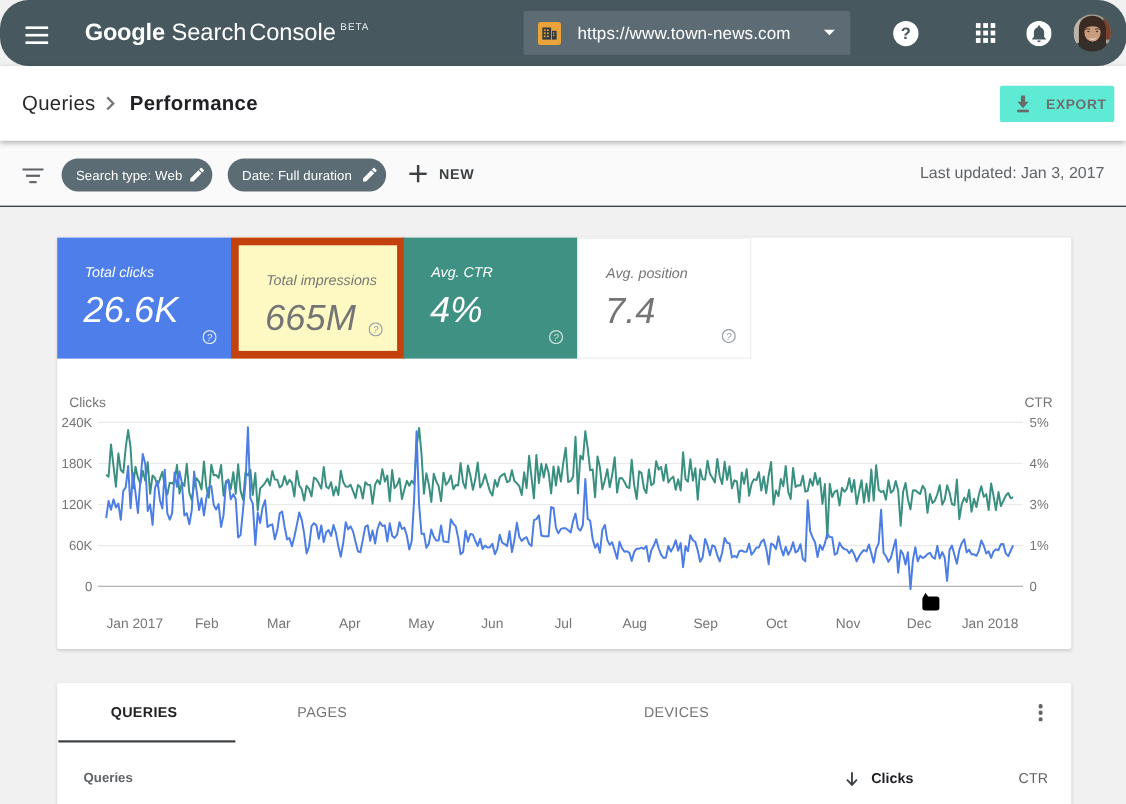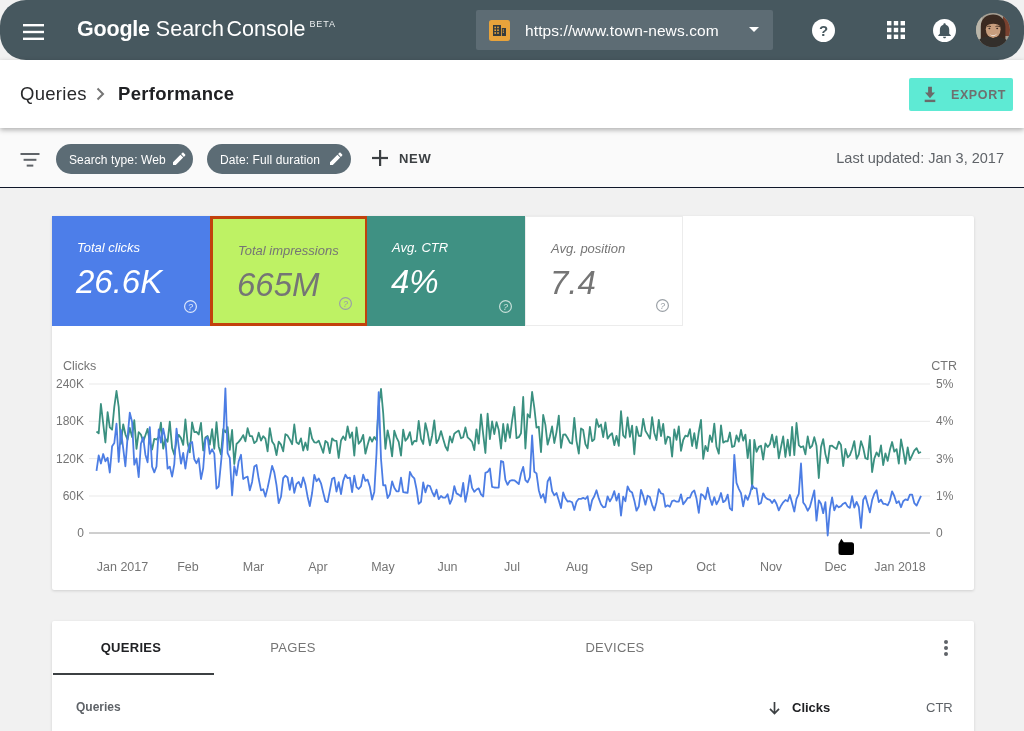--- a/index.html
+++ b/index.html
@@ -30,21 +30,21 @@
 #chip2 { left:207px; width:144px; }
 #newbtn { position:absolute; left:399px; top:23px; font-size:13px; font-weight:bold; color:#3c4043; letter-spacing:0.7px; }
 #lastupd { position:absolute; right:20px; top:22px; font-size:14.5px; color:#5f6368; }
 
 #chartcard { position:absolute; left:52px; top:216px; width:922px; height:374px; background:#fff; border-radius:2px; box-shadow:0 1px 3px rgba(0,0,0,0.14); }
 .tile { position:absolute; top:0; width:158px; height:110px;font-style:italic; }
 .tile .lbl { position:absolute; left:25px; top:24px; font-size:13px; }
 .tile .num { position:absolute; left:24px; top:47px; font-size:33px; }
 .tile .q { position:absolute; right:13px; bottom:13px; width:13px; height:13px; }
 #tile1 { left:0; background:#4d7ee9; color:#fff; }
-#tile2 { left:158px; background:#bef264; border:3px solid #c2410c; }
+#tile2 { left:158px; background:#fef9c3; border:7px solid #c2410c; }
 #tile3 { left:315px; background:#3f9183; color:#fff; }
 #tile4 { left:473px; background:#fff; border:1px solid #ececec; }
 .tile.white .lbl { color:#757575; }
 .tile.white .num { color:#757575; }
 
 #qcard { position:absolute; left:52px; top:621px; width:922px; height:130px; background:#fff; border-radius:2px 2px 0 0; box-shadow:0 1px 3px rgba(0,0,0,0.14); }
 .tab { position:absolute; top:0; height:54px; width:162px; font-size:13px; letter-spacing:0.3px; text-align:center; line-height:54px; color:#757575; }
 #tabs-underline { position:absolute; left:1px; top:52px; width:161px; height:2px; background:#3c4043; }
 .thead { position:absolute; top:79px; font-size:13px; }
 </style>

